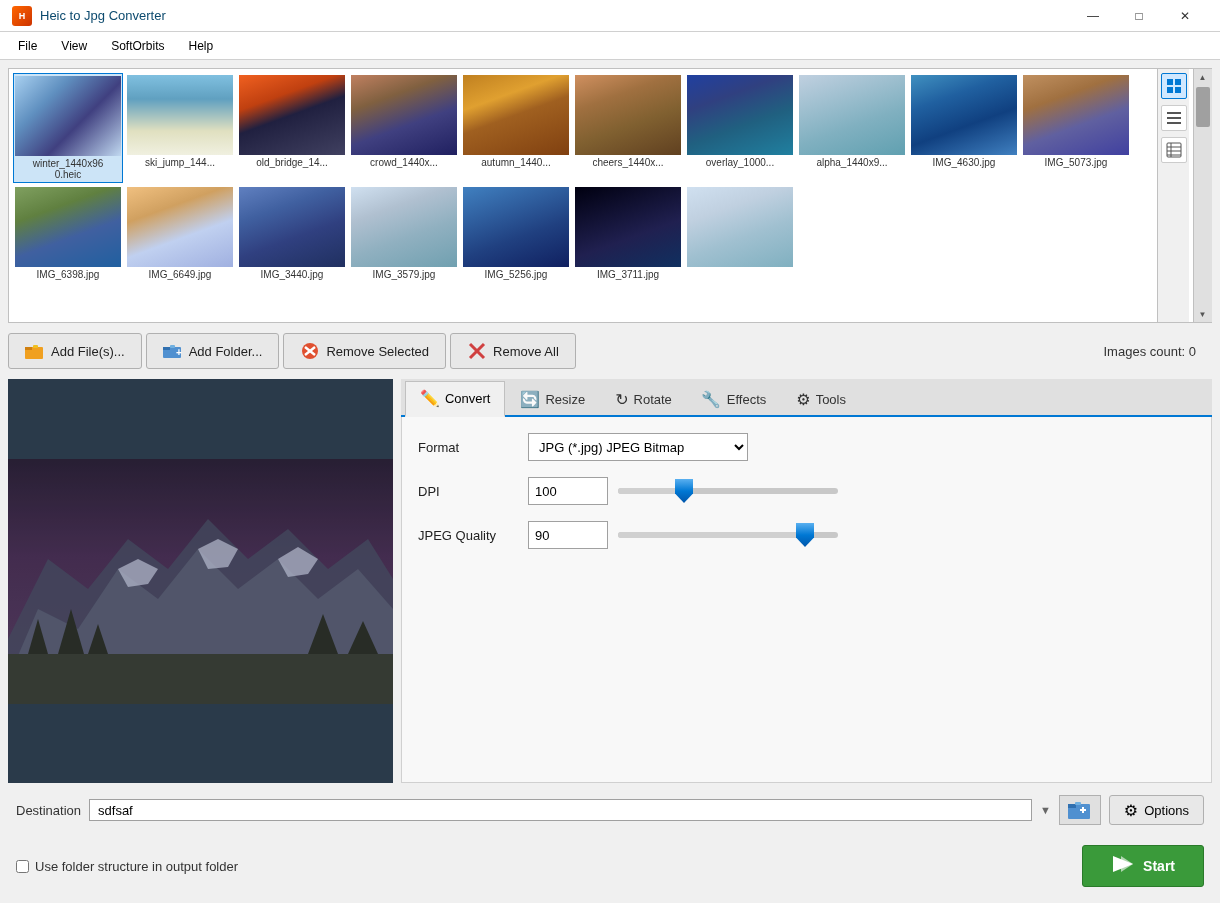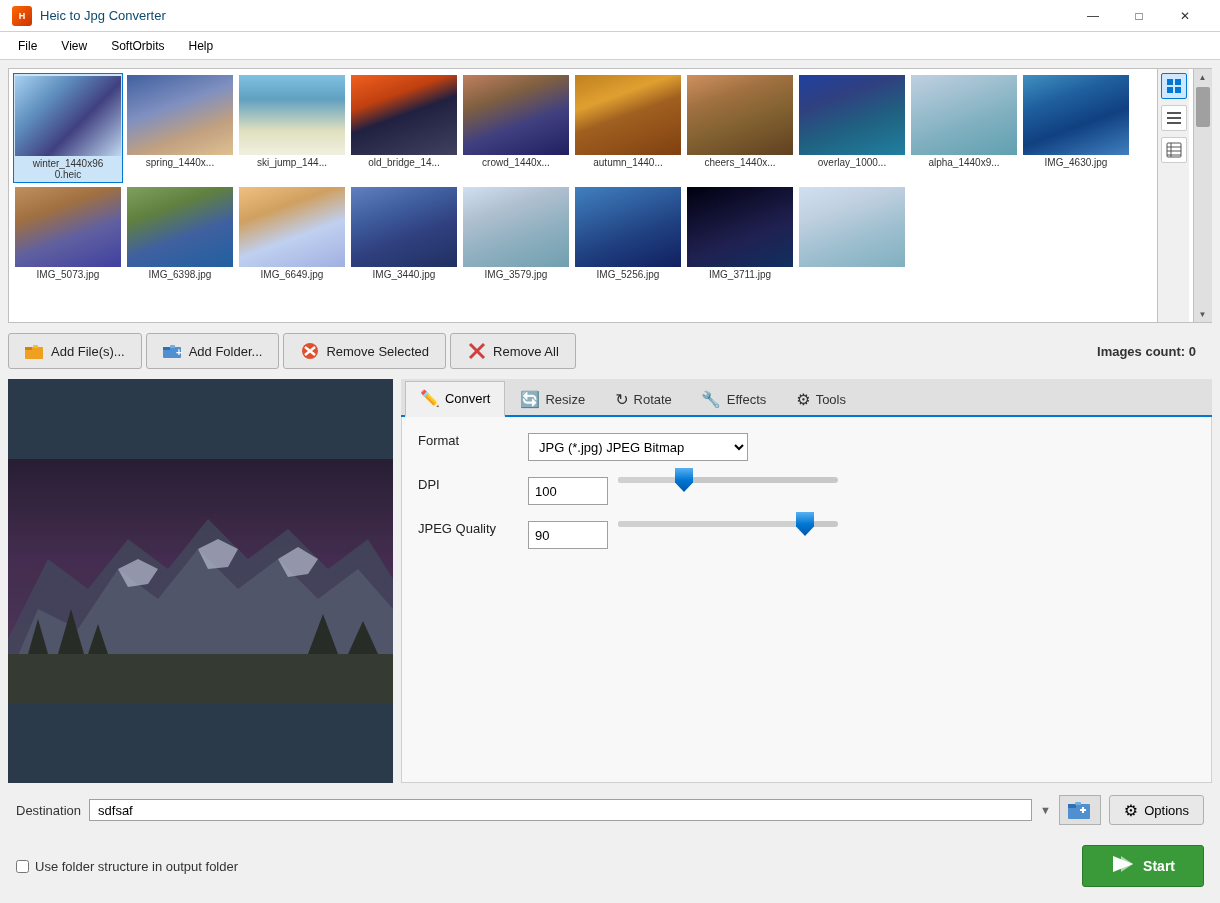--- a/index.html
+++ b/index.html
@@ -220,21 +220,20 @@
       display: flex;
       align-items: center;
       justify-content: center;
       font-size: 16px;
     }
     #images-count {
       margin-left: auto;
       font-size: 13px;
       color: #333;
       padding-right: 16px;
-      font-weight: bold;
     }
 
     
     #bottom-section {
       display: flex;
       flex: 1;
       gap: 8px;
     }
 
     
@@ -297,21 +296,21 @@
     
     #settings-content {
       flex: 1;
       padding: 16px;
       background: #f8f8f8;
       border: 1px solid #d0d0d0;
       border-top: none;
     }
     .setting-row {
       display: flex;
-      align-items: flex-start;
+      align-items: center;
       margin-bottom: 16px;
       gap: 10px;
     }
     .setting-label {
       width: 100px;
       font-size: 13px;
       color: #222;
       text-align: left;
     }
     .setting-input {
@@ -480,24 +479,20 @@
 </div>
 
 <div id="main">
 
   <div id="gallery-area">
     <div id="gallery-scroll">
 
       <div class="thumb-item selected">
         <div class="thumb-img t1"></div>
         <span class="thumb-label">winter_1440x96<br>0.heic</span>
-      </div>
-      <div class="thumb-item">
-        <div class="thumb-img t2"></div>
-        <span class="thumb-label">spring_1440x...</span>
       </div>
       <div class="thumb-item">
         <div class="thumb-img t3"></div>
         <span class="thumb-label">ski_jump_144...</span>
       </div>
       <div class="thumb-item">
         <div class="thumb-img t4"></div>
         <span class="thumb-label">old_bridge_14...</span>
       </div>
       <div class="thumb-item">

